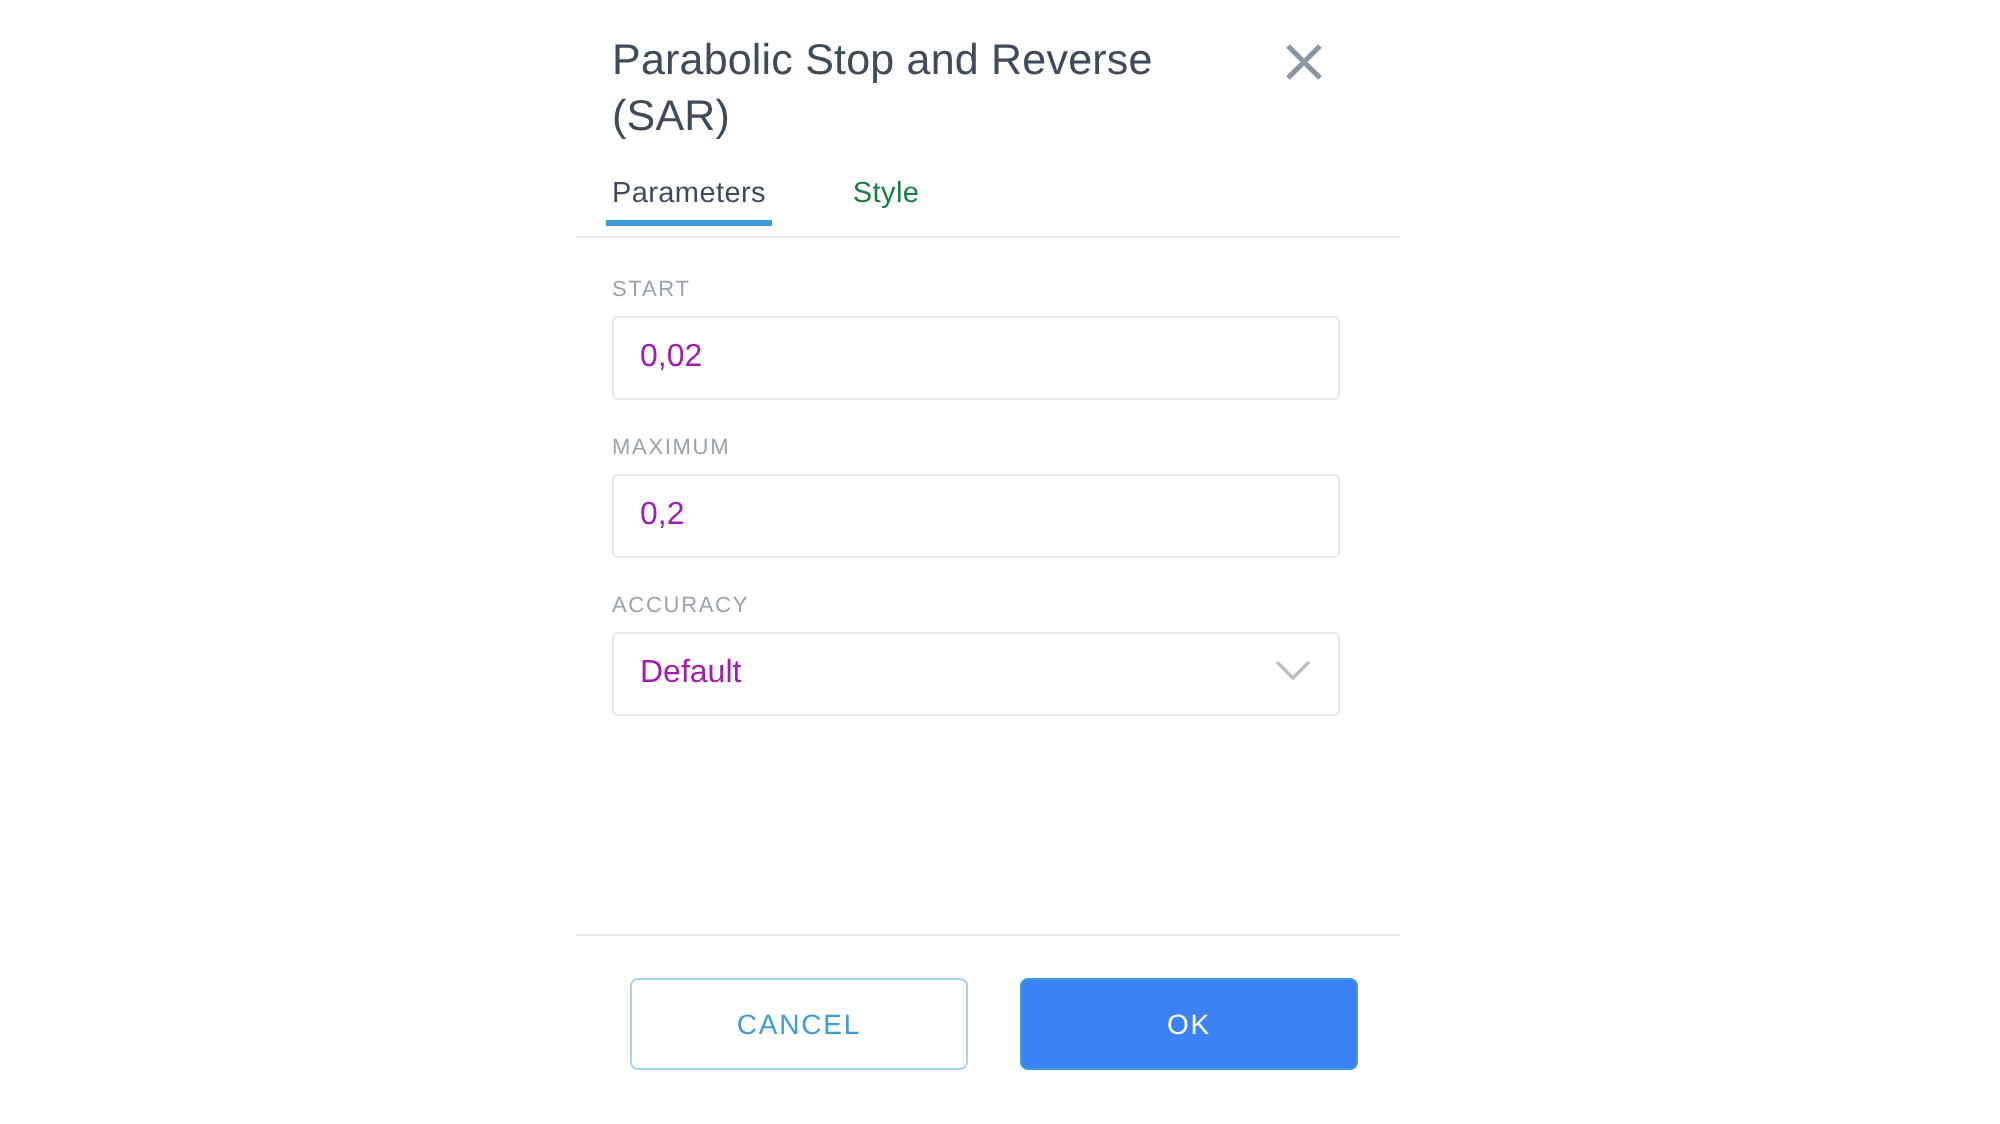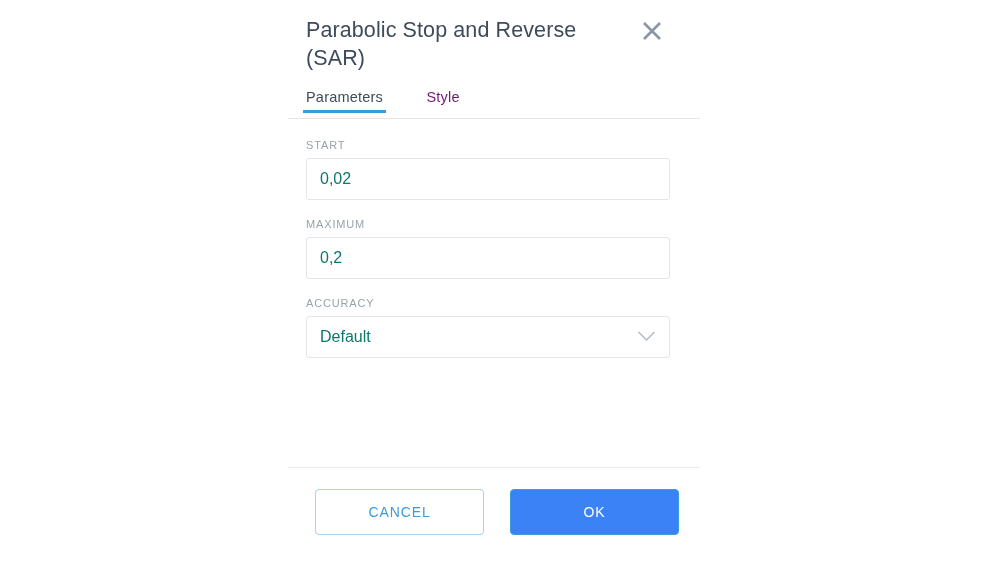--- a/index.html
+++ b/index.html
@@ -63,21 +63,21 @@
     position: absolute;
     left: 3px;
     right: -15px;
     bottom: 0;
     height: 1px;
     background: #e4e6e8;
   }
   .tab {
     display: inline-block;
     font-size: 14.5px;
-    color: #701a75;
+    color: #15803d;
     padding: 0 3px 8px 3px;
     margin-right: 33px;
     cursor: pointer;
     position: relative;
     letter-spacing: 0.2px;
   }
   .tab.active {
     color: #3f4b5b;
   }
   .tab.active::after {
@@ -110,21 +110,21 @@
     height: 42px;
     border: 1px solid #e3e5e8;
     border-radius: 3px;
     background: #ffffff;
     box-sizing: border-box;
     display: flex;
     align-items: center;
   }
   .input-value {
     font-size: 16px;
-    color: #0f766e;
+    color: #a21caf;
     padding-left: 13px;
     line-height: 40px;
     white-space: nowrap;
   }
   .caret {
     display: inline-block;
     width: 1px;
     height: 17px;
     background: #3f4b5b;
     vertical-align: -3px;

